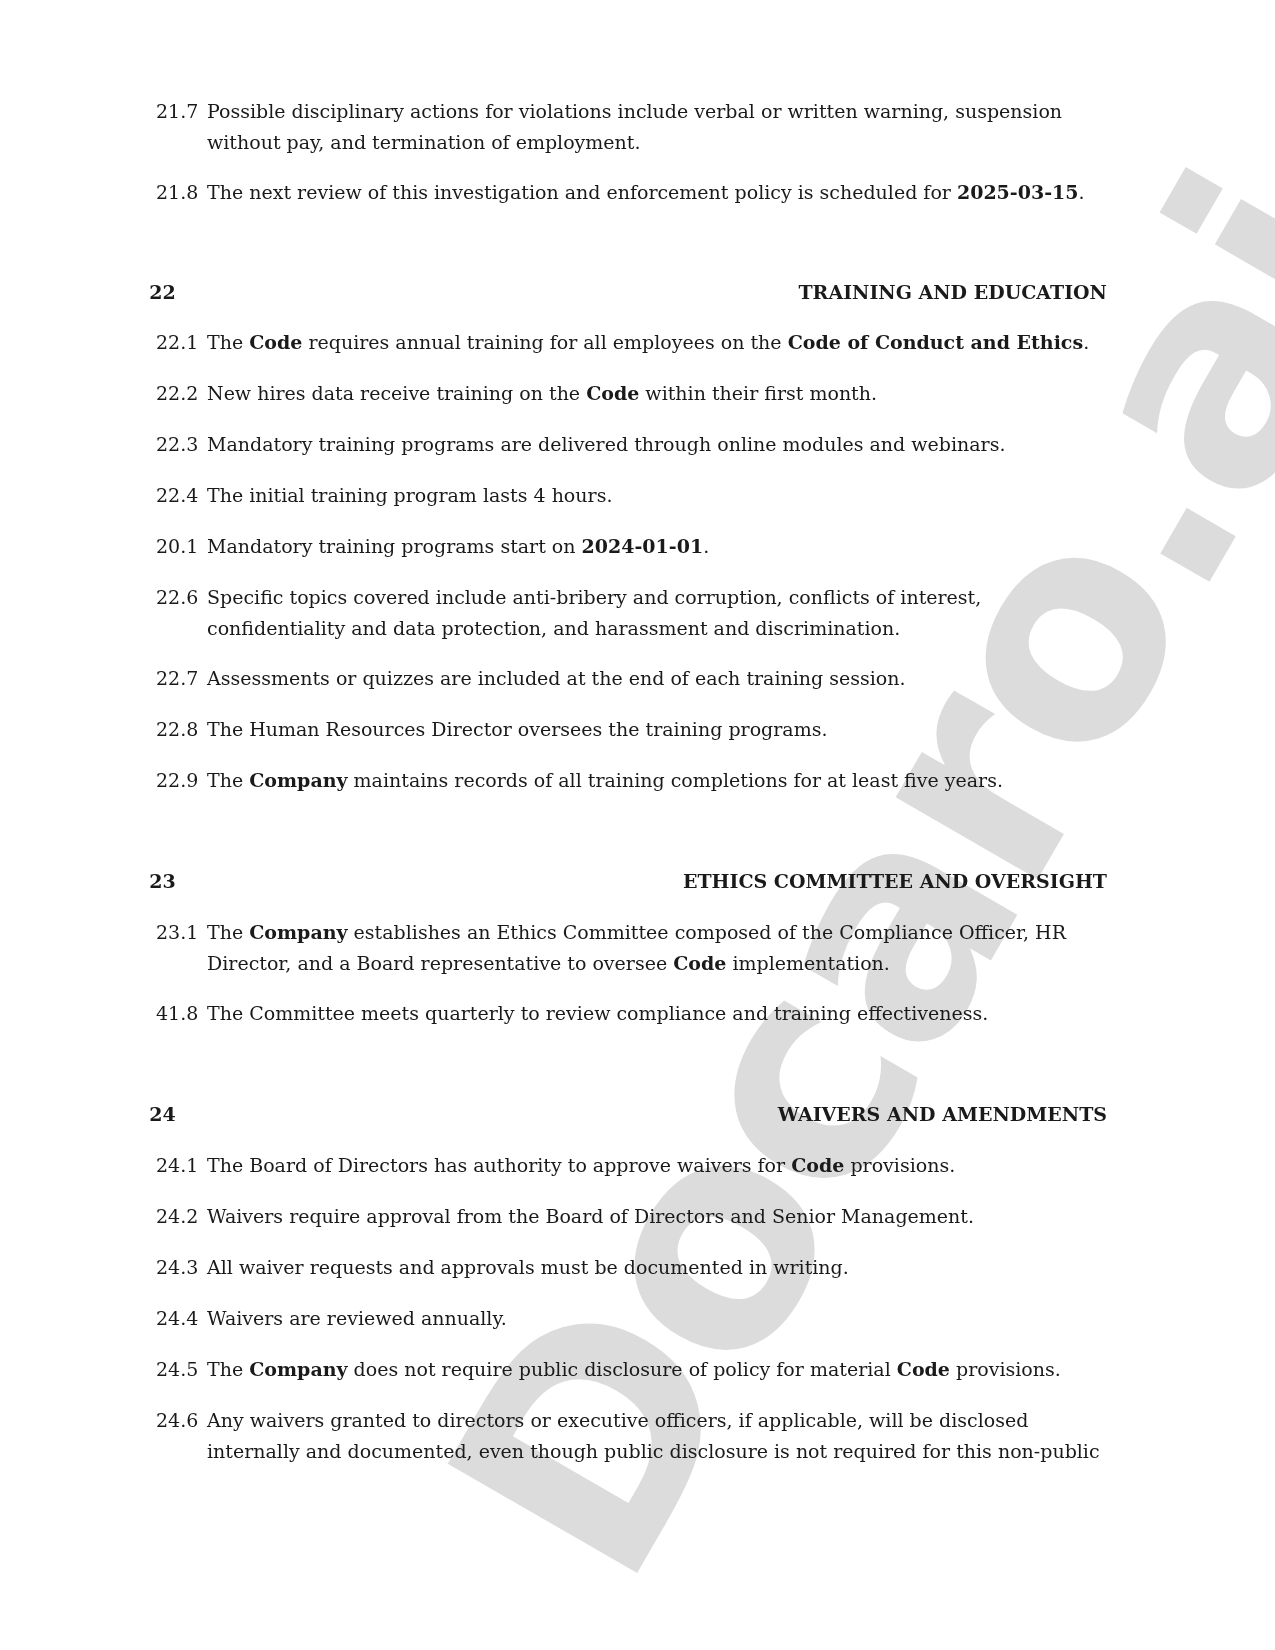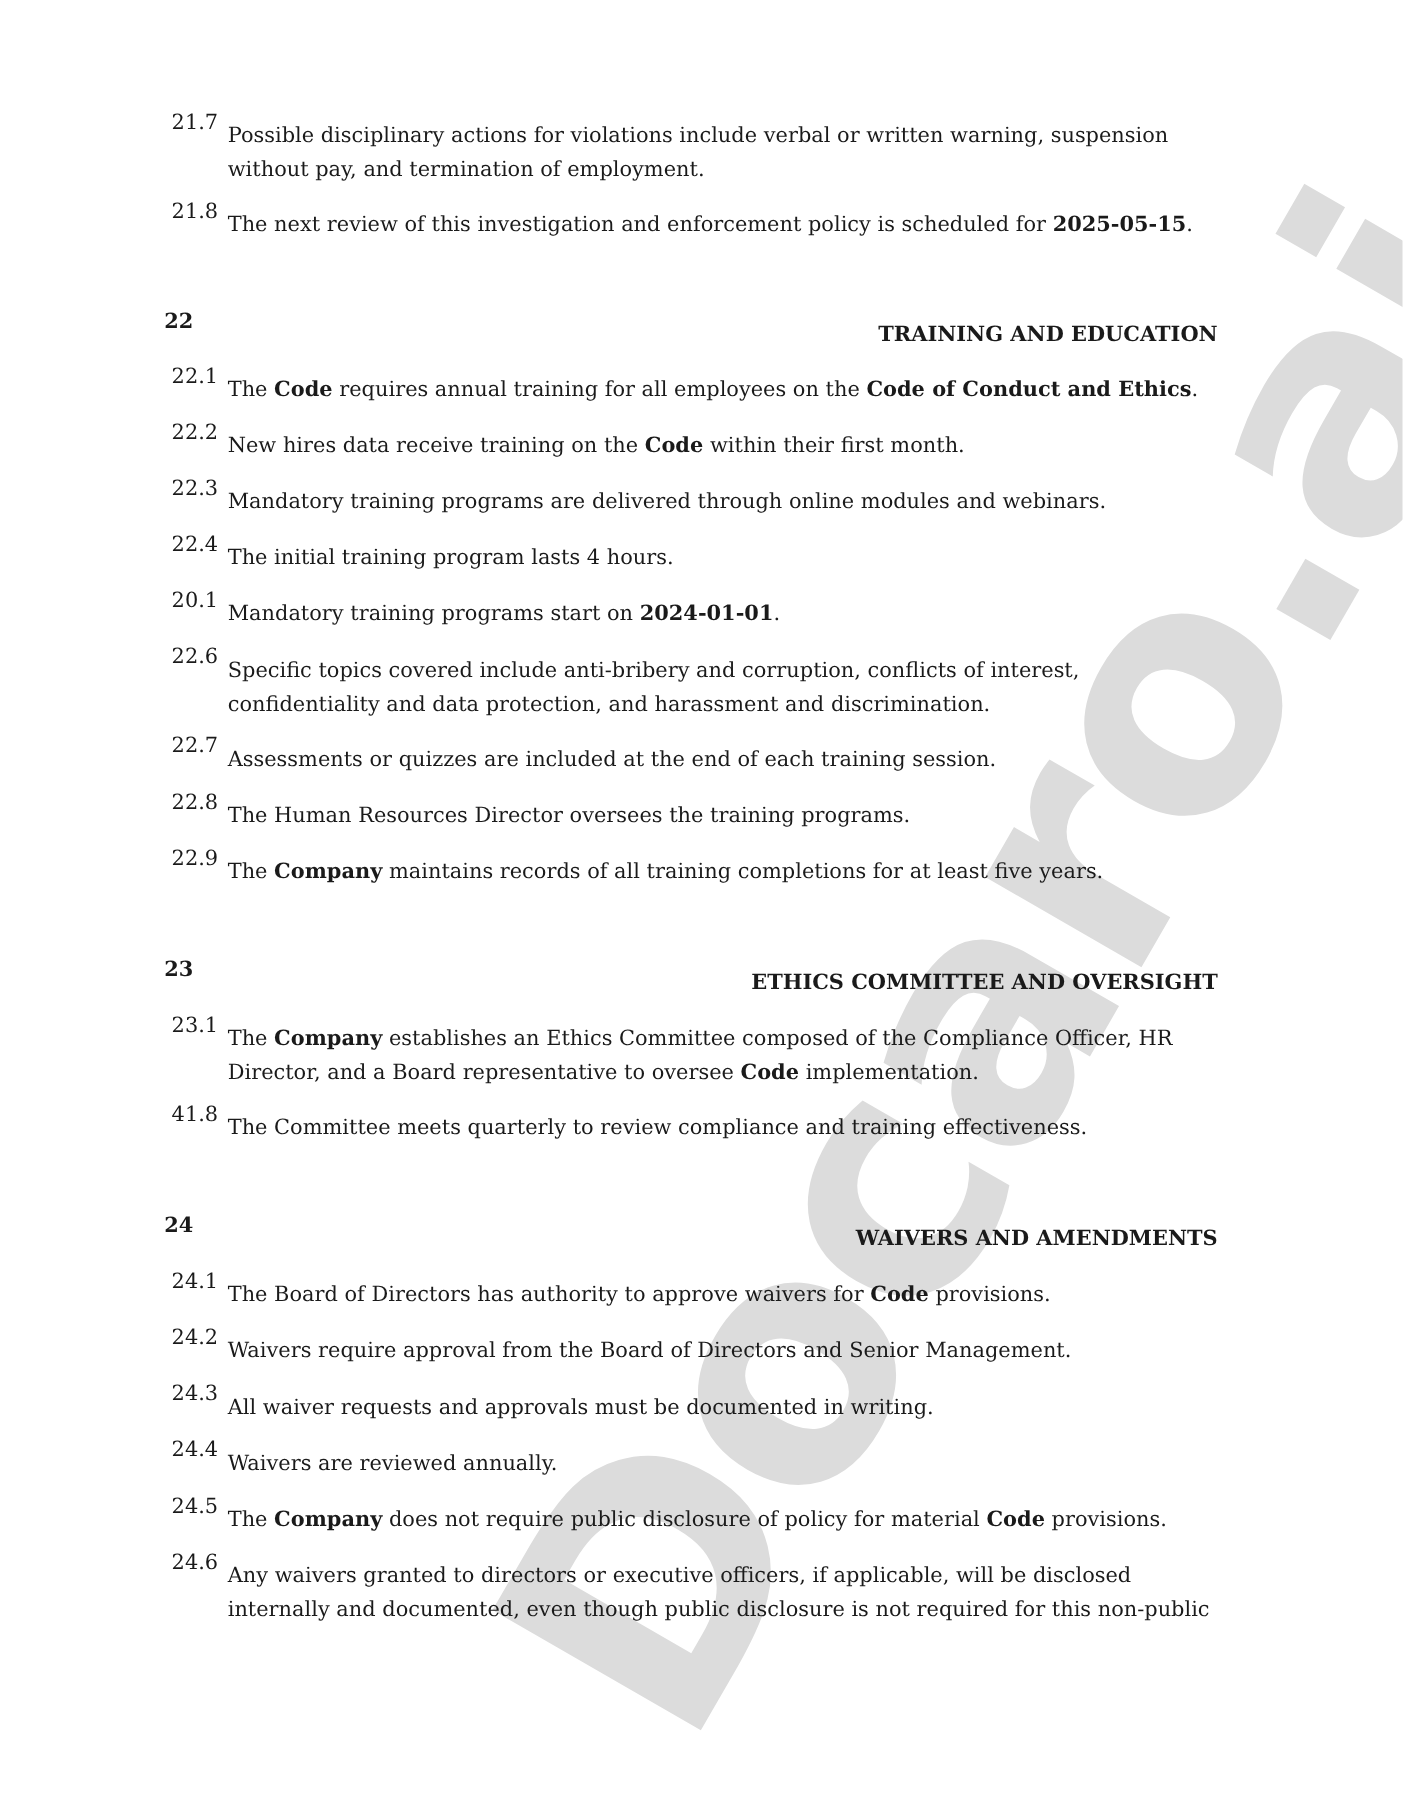--- a/index.html
+++ b/index.html
@@ -10,37 +10,37 @@
       font-family: "DejaVu Sans", sans-serif; font-weight: bold;
       font-size: 300px; color: #dcdcdc; transform: rotate(-60deg);
       transform-origin: center center; white-space: nowrap; z-index: 0;
       letter-spacing: -8px; line-height: 1;
     }
     .content { position: absolute; left: 0; top: 0; width: 1275px; z-index: 1; }
     .row { position: absolute; left: 0; width: 1275px;
       font-family: "DejaVu Serif", serif; font-size: 19px; color: #1a1a1a; line-height: 31px; }
     .num { position: absolute; left: 156px; width: 60px; }
     .heading .num { left: 140px; width: 45px; text-align: center; font-weight: bold; }
-    .text { position: absolute; left: 207px; width: 900px; margin-top: 12px; }
+    .text { position: absolute; left: 207px; width: 900px; }
     .heading .text { font-weight: bold; text-align: right; }
     b { font-weight: bold; }
   </style>
 </head>
 <body>
 
 <div class="page">
   <div class="watermark">Docaro.ai</div>
   <div class="content" id="content">
       <div class="row" style="top: 96px;">
         <span class="num">21.7</span>
         <span class="text"><span>Possible disciplinary actions for violations include verbal or written warning, suspension without pay, and termination of employment.</span></span>
       </div>
       <div class="row" style="top: 177px;">
         <span class="num">21.8</span>
-        <span class="text"><span>The next review of this investigation and enforcement policy is scheduled for </span><b>2025-05-15</b><span>.</span></span>
+        <span class="text"><span>The next review of this investigation and enforcement policy is scheduled for </span><b>2025-03-15</b><span>.</span></span>
       </div>
       <div class="row heading" style="top: 277px;">
         <span class="num">22</span>
         <span class="text">TRAINING AND EDUCATION</span>
       </div>
       <div class="row" style="top: 327px;">
         <span class="num">22.1</span>
         <span class="text"><span>The </span><b>Code</b><span> requires annual training for all employees on the </span><b>Code of Conduct and Ethics</b><span>.</span></span>
       </div>
       <div class="row" style="top: 378px;">

